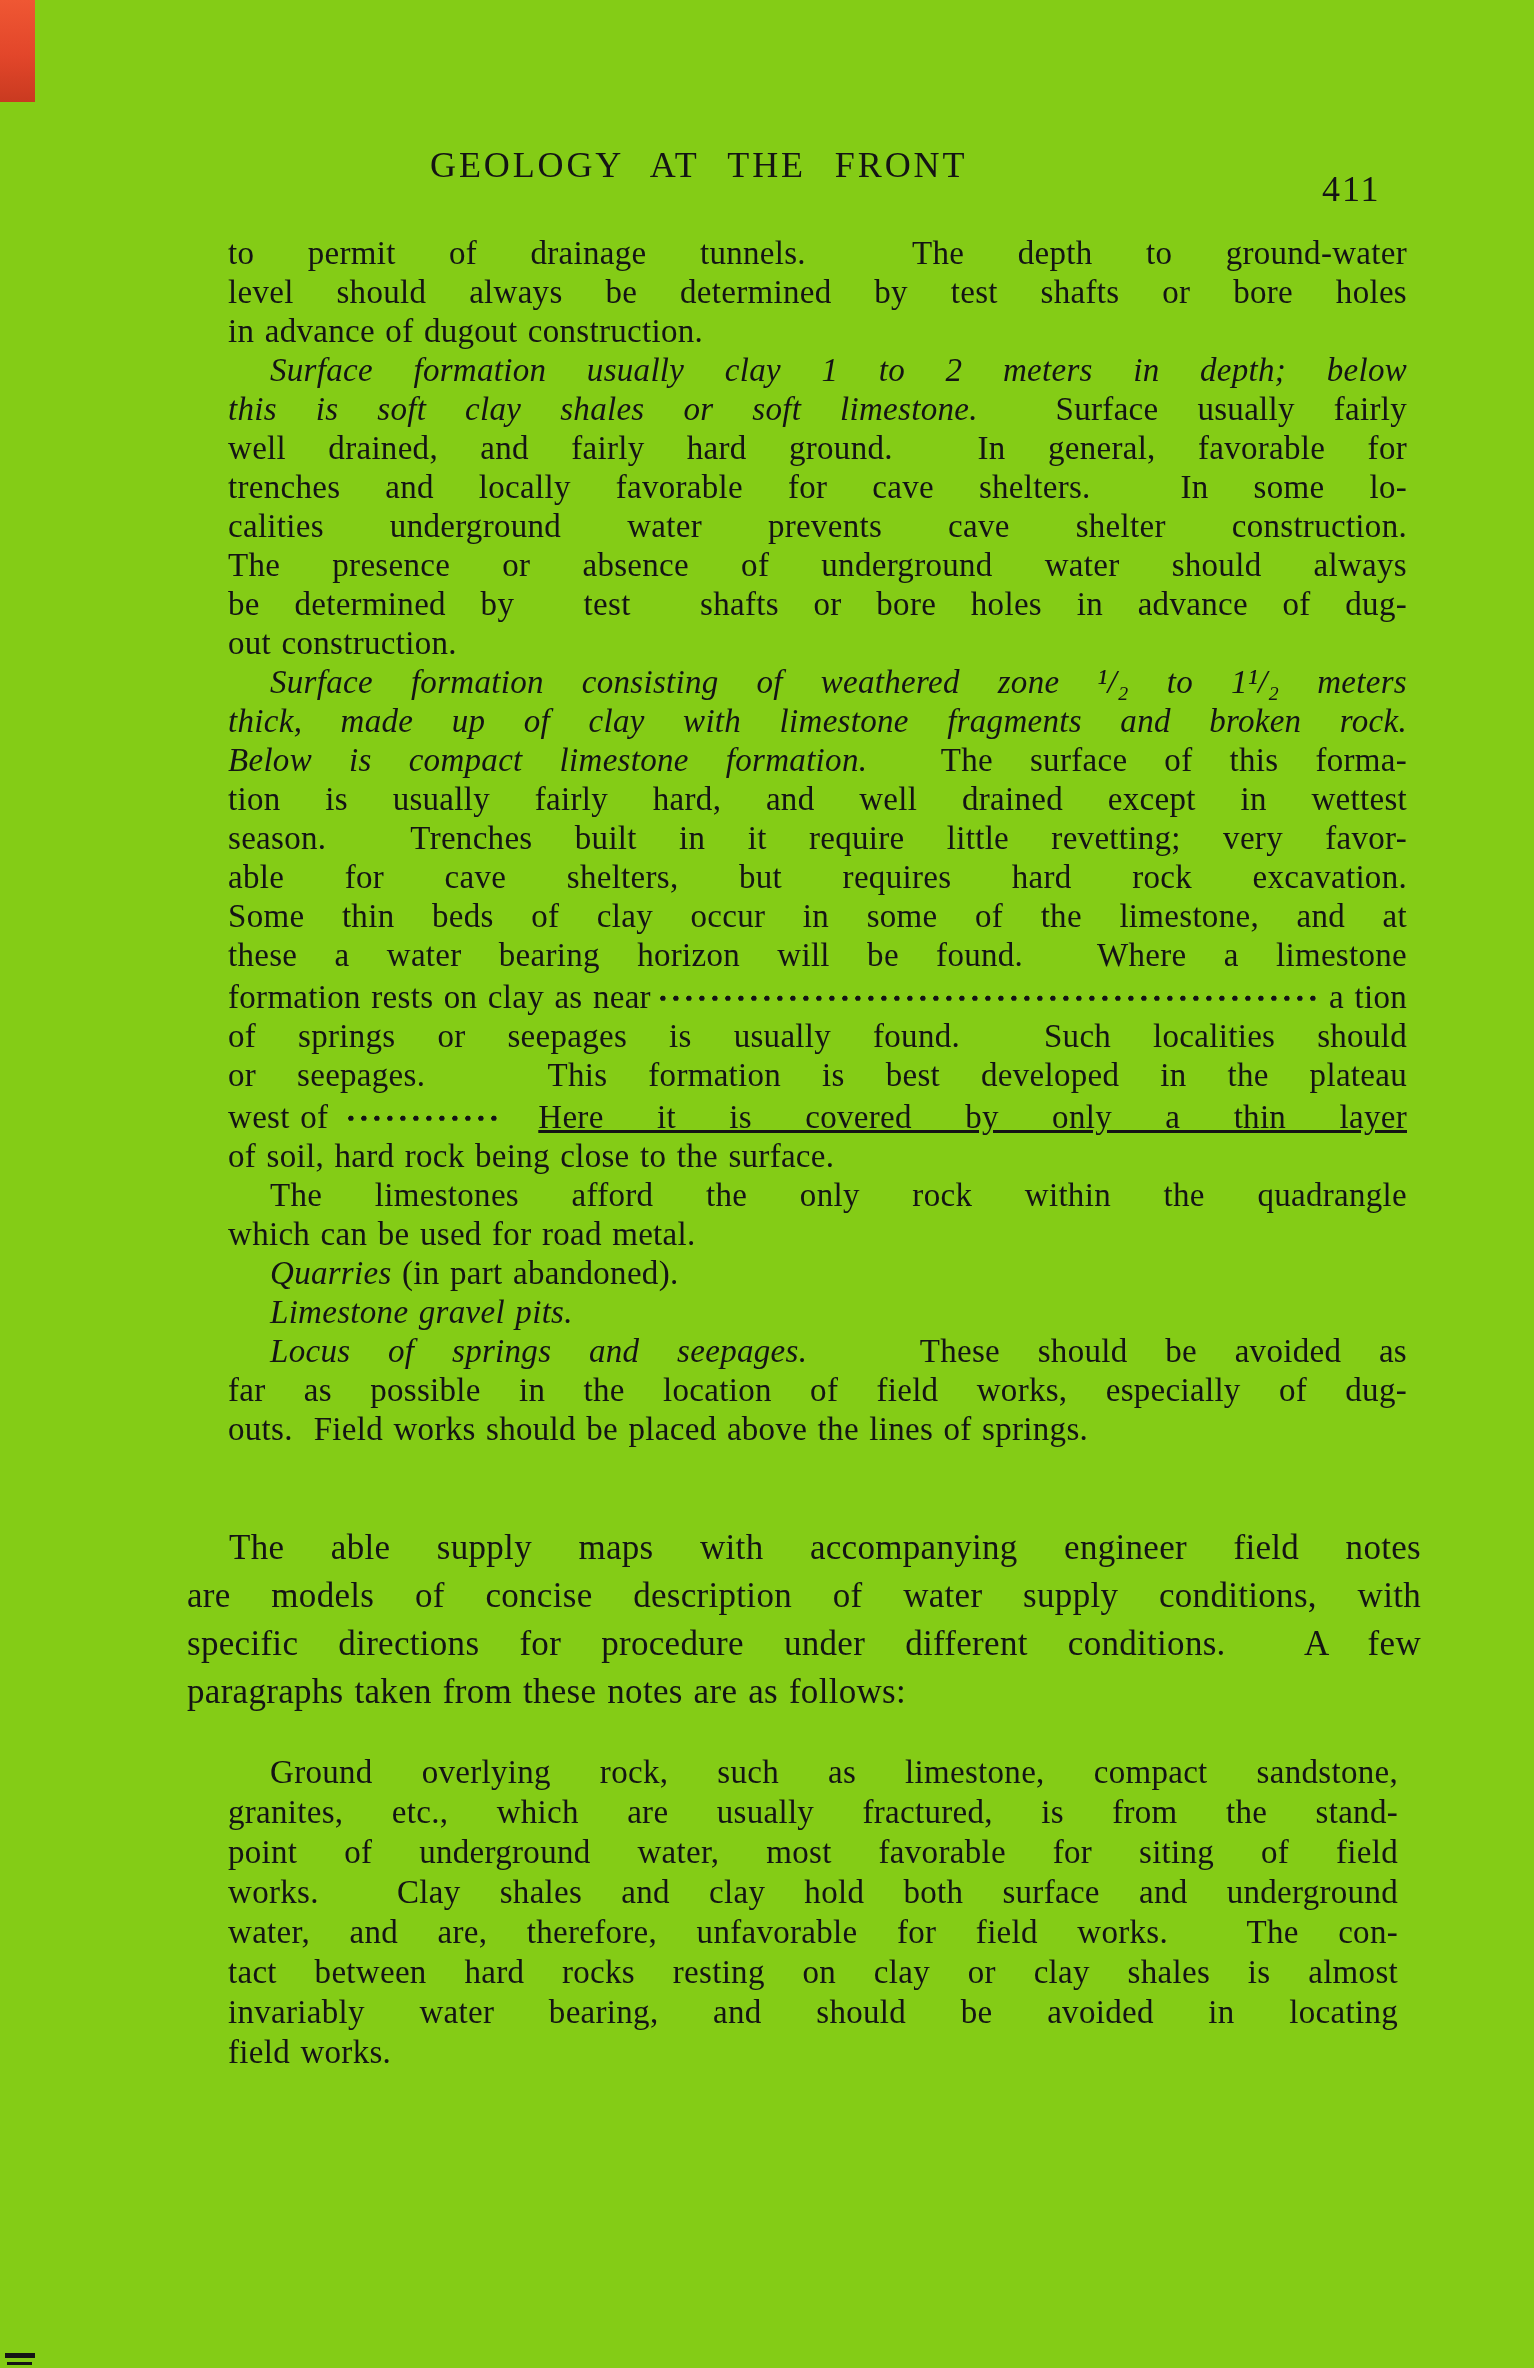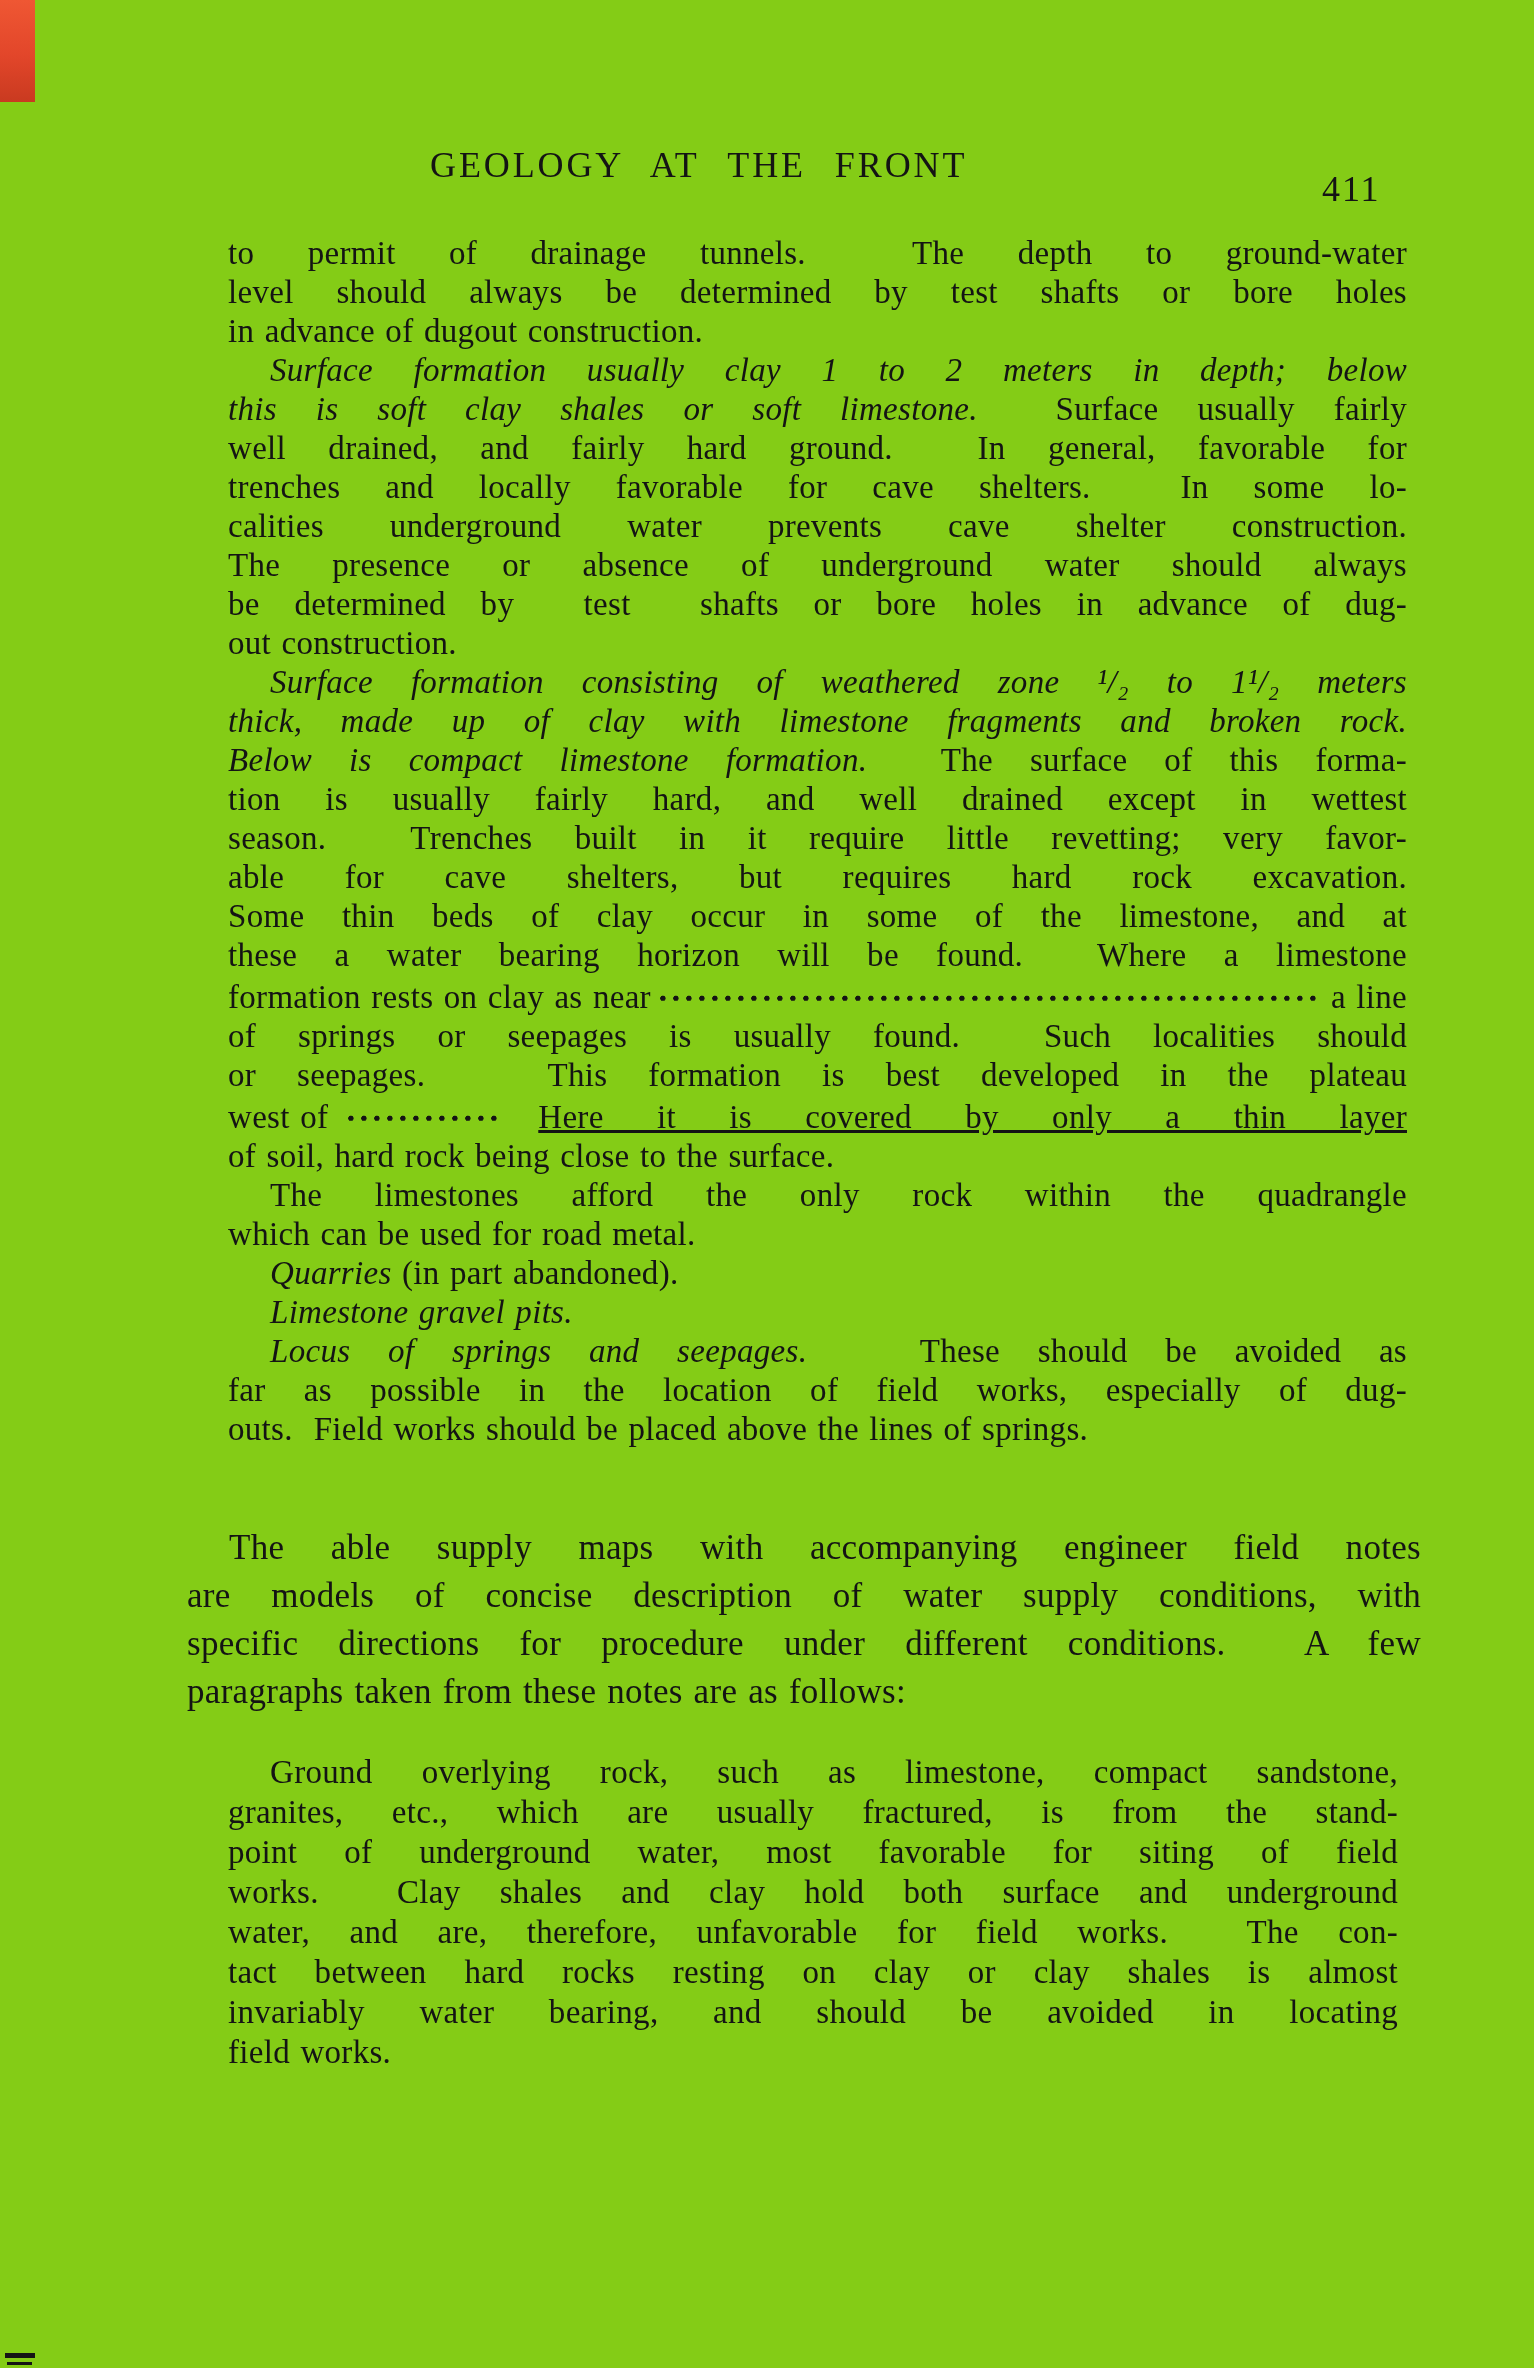--- a/index.html
+++ b/index.html
@@ -75,21 +75,21 @@
       <div class="ln j"><span class="it">thick, made up of clay with limestone fragments and broken rock.</span></div>
       <div class="ln j"><span class="it">Below is compact limestone formation.</span><span class="">&nbsp; The surface of this forma-</span></div>
       <div class="ln j"><span class="">tion is usually fairly hard, and well drained except in wettest</span></div>
       <div class="ln j"><span class="">season.&nbsp; Trenches built in it require little revetting; very favor-</span></div>
       <div class="ln j"><span class="">able for cave shelters, but requires hard rock excavation.</span></div>
       <div class="ln j"><span class="">Some thin beds of clay occur in some of the limestone, and at</span></div>
       <div class="ln j"><span class="">these a water bearing horizon will be found.&nbsp; Where a limestone</span></div>
       <div class="ln fx">
         <span class="">formation rests on clay as near</span>
         <span class="leader" style="flex: 1 1 0%;"></span>
-        <span class="">a line</span>
+        <span class="">a tion</span>
       </div>
       <div class="ln j"><span class="">of springs or seepages is usually found.&nbsp; Such localities should</span></div>
       <div class="ln j"><span class="">or seepages.&nbsp;&nbsp; This formation is best developed in the plateau</span></div>
       <div class="ln fx">
         <span class="">west of&nbsp;</span>
         <span class="leader" style="width: 160px; flex: 0 0 auto; margin-right: 32px;"></span>
         <span class=" grow">Here it is covered by only a thin layer</span>
       </div>
       <div class="ln"><span class="">of soil, hard rock being close to the surface.</span></div>
       <div class="ln j ind"><span class="">The limestones afford the only rock within the quadrangle</span></div>

